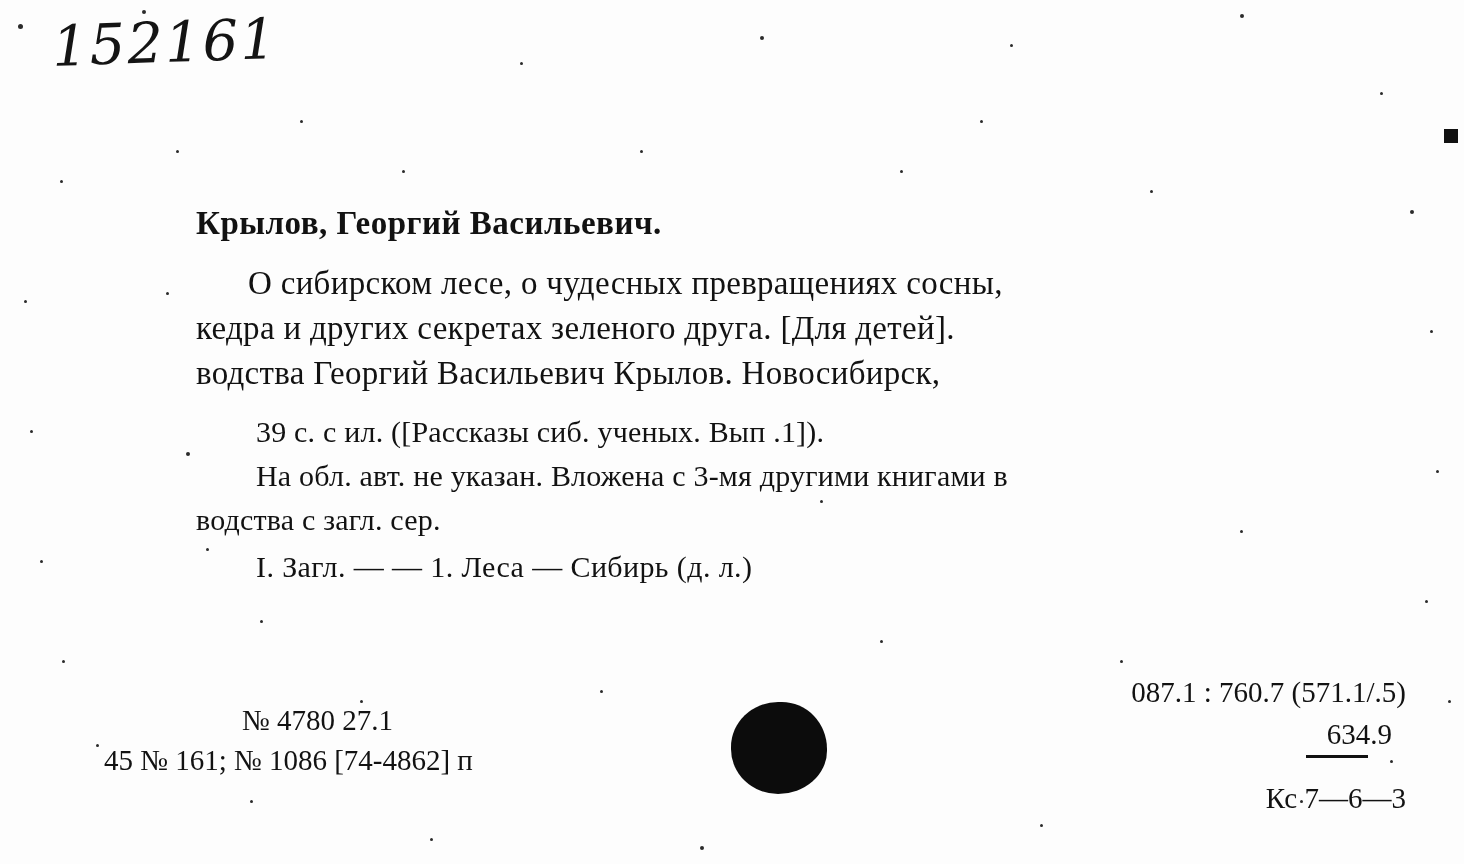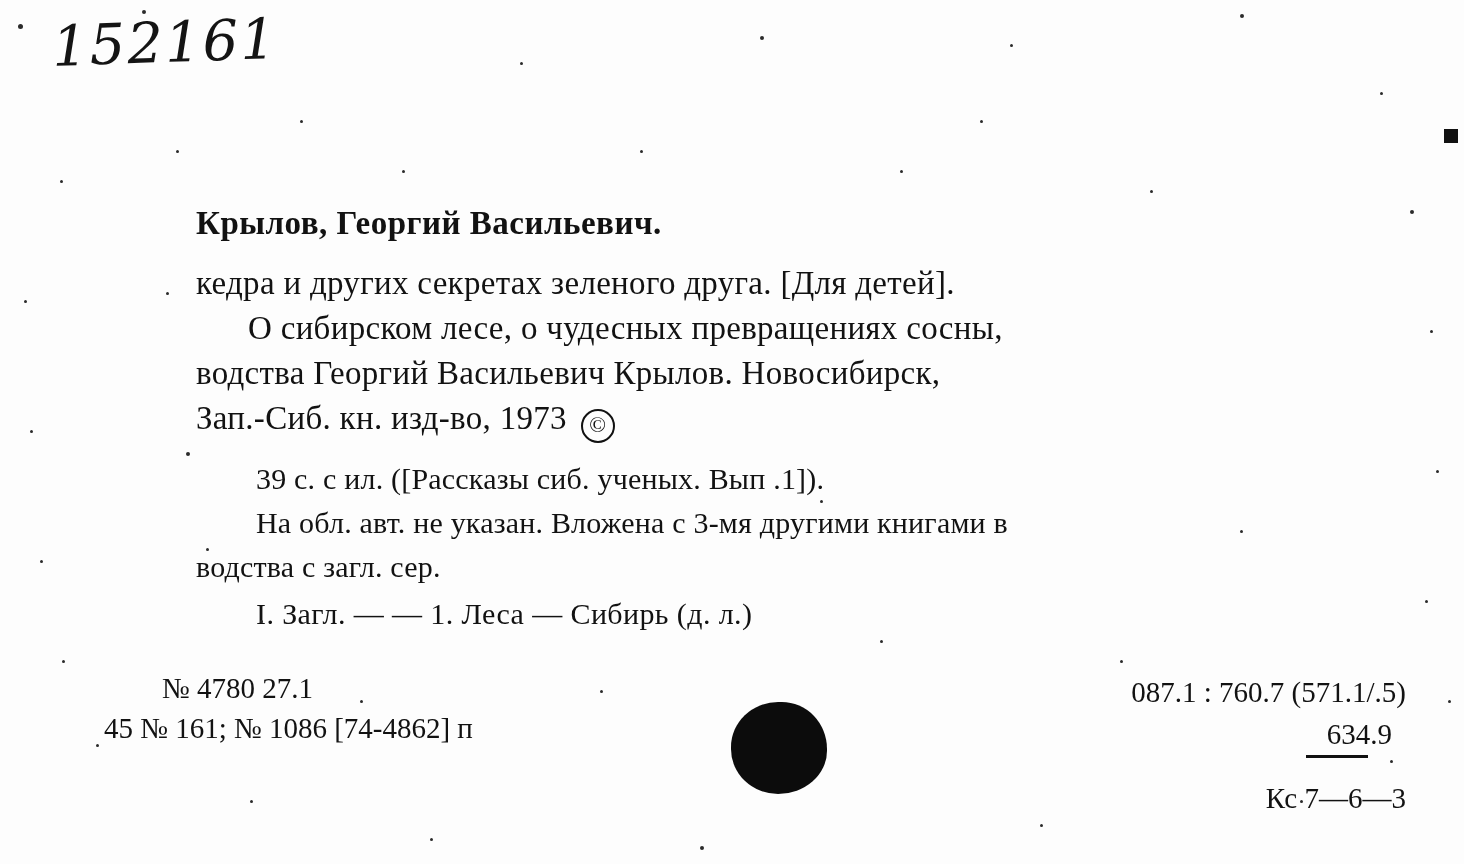--- a/index.html
+++ b/index.html
@@ -93,24 +93,25 @@
     font-size: 30px;
     text-indent: 60px;
     letter-spacing: 0.4px;
     white-space: nowrap;
   }
 
   
   #footer-left {
     position: absolute;
     left: 104px;
-    top: 668px;
+    top: 700px;
     font-size: 29px;
     line-height: 40px;
     white-space: nowrap;
+    text-align: center;
   }
   #footer-left .row { display: block; }
   #footer-left .r1 { padding-left: 58px; }
   #footer-left .r3 { padding-left: 58px; }
 
   
   #footer-right {
     position: absolute;
     right: 58px;
     top: 672px;
@@ -167,26 +168,23 @@
 <div id="card">
 
   <div id="handwritten">152161</div>
 
   <div id="margin-mark"></div>
 
   <div id="body-block">
 
     <div class="author">Крылов, Георгий Васильевич.</div>
 
+    <div class="title-line indent">О сибирском лесе, о чудесных превращениях  сосны,</div>
     <div class="title-line">кедра и других секретах зеленого друга. [Для  детей].</div>
-    <div class="title-line indent">О сибирском лесе, о чудесных превращениях  сосны,</div>
     <div class="title-line">водства Георгий  Васильевич  Крылов.    Новосибирск,</div>
-    <div class="title-line">
-      <span>Зап.-Сиб. кн. изд-во, 1973</span><span class="copyright-mark">©</span>
-    </div>
 
     <div class="note-block">
       <div class="note-line indent">39 с. с ил. ([Рассказы сиб. ученых. Вып .1]).</div>
       <div class="note-line indent">На обл. авт. не указан. Вложена с 3-мя другими  книгами  в</div>
       <div class="note-line">водства с загл. сер.</div>
     </div>
 
     <div class="tracing">I. Загл. — — 1. Леса — Сибирь (д. л.)</div>
   </div>
 

